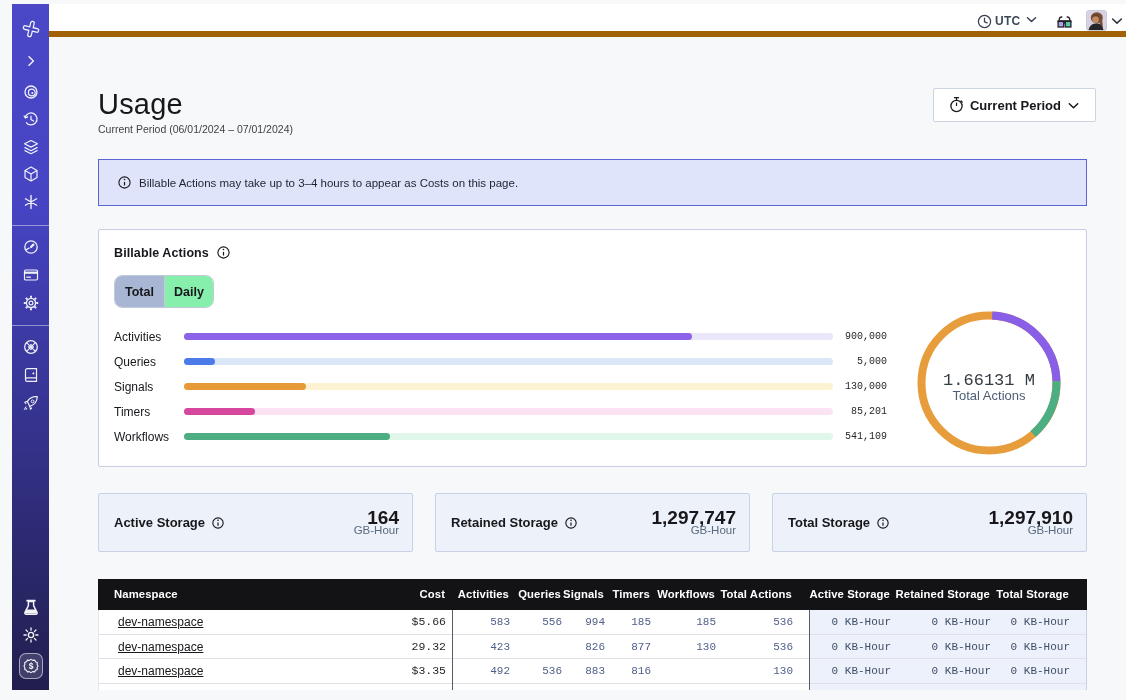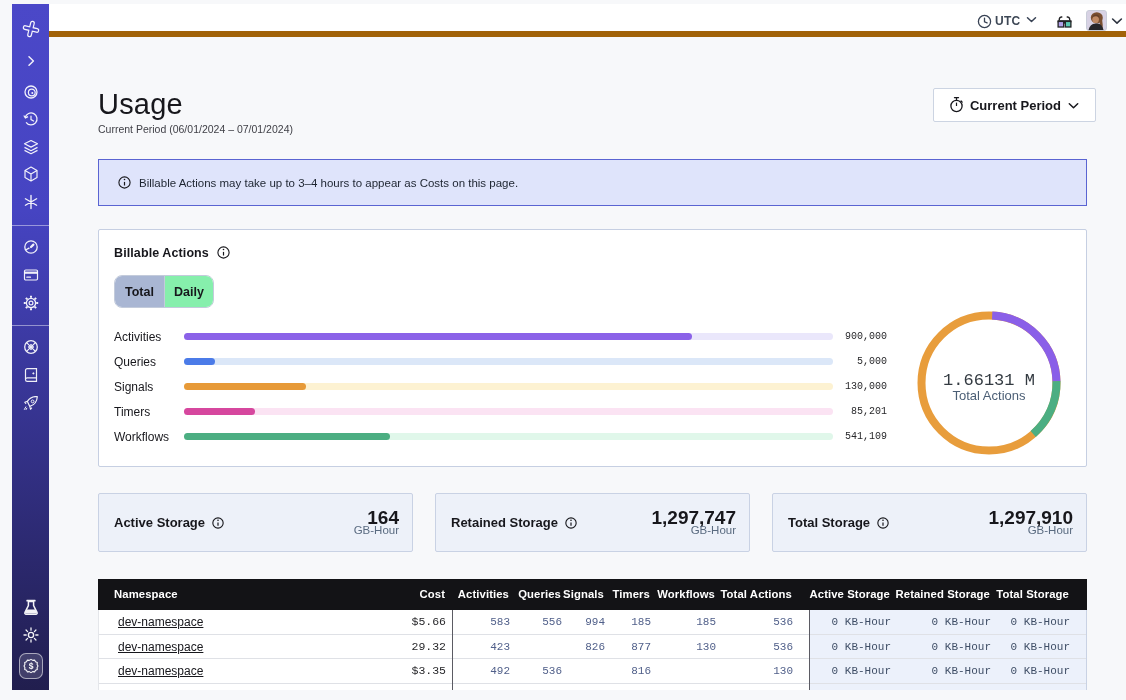--- a/index.html
+++ b/index.html
@@ -363,20 +363,21 @@
       <div class="td tdr num mono" style="width:694px;">536</div>
       <div class="td tdr stor mono" style="width:792px;">0 KB-Hour</div>
       <div class="td tdr stor mono" style="width:892px;">0 KB-Hour</div>
       <div class="td tdr stor mono" style="width:971px;">0 KB-Hour</div>
     </div>
     <div class="trow" style="top:49.4px;">
       <div class="td ns">dev-namespace</div>
       <div class="td tdr cost mono" style="width:347px;">$3.35</div>
       <div class="td tdr num mono" style="width:411px;">492</div>
       <div class="td tdr num mono" style="width:463px;">536</div>
+      <div class="td tdr num mono" style="width:506px;">883</div>
       <div class="td tdr num mono" style="width:552px;">816</div>
       <div class="td tdr num mono" style="width:694px;">130</div>
       <div class="td tdr stor mono" style="width:792px;">0 KB-Hour</div>
       <div class="td tdr stor mono" style="width:892px;">0 KB-Hour</div>
       <div class="td tdr stor mono" style="width:971px;">0 KB-Hour</div>
     </div>
     <div class="vline1"></div>
     <div class="vline2"></div>
   </div>
 

